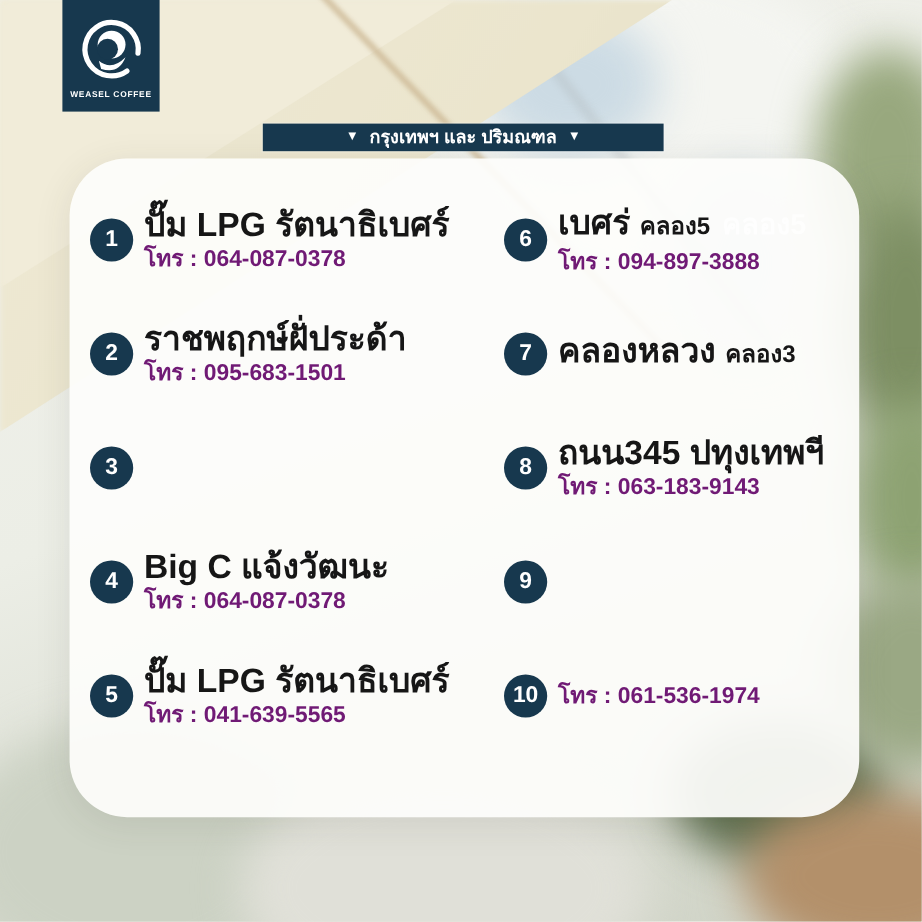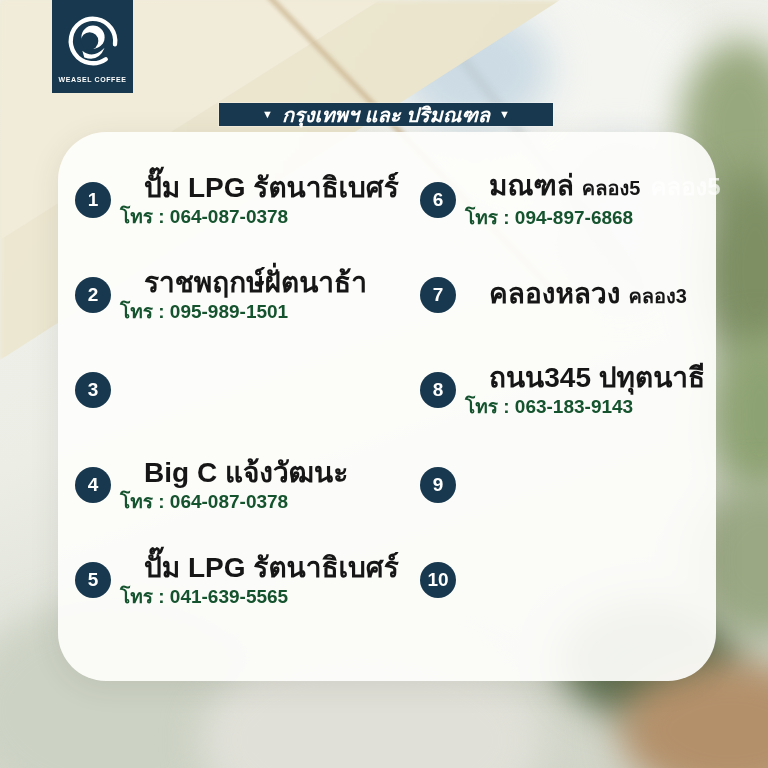--- a/index.html
+++ b/index.html
@@ -37,36 +37,36 @@
   .logo-box { position:absolute; left:52px; top:0; width:81px; height:93px;
     background:#17384e; display:flex; flex-direction:column; align-items:center;
     justify-content:flex-start; padding-top:12px; }
   .logo-name { color:#fff; font-size:7px; font-weight:bold; letter-spacing:.6px;
     margin-top:6px; white-space:nowrap; }
 
   
   .banner { position:absolute; left:219px; top:103px; width:334px; height:23px;
     background:#17384e; color:#fff; display:flex; align-items:center;
     justify-content:center; gap:9px; box-shadow:0 0 0 1px rgba(255,255,255,.25); }
-  .banner .txt { font-size:20px; font-weight:bold; line-height:1;font-style:italic; }
+  .banner .txt { font-size:15px; font-weight:bold; line-height:1; }
   .banner .arr { font-size:11px; line-height:1; }
 
   
   .col { position:absolute; top:39px; width:330px; }
   .col-left { left:17px; } .col-right { left:362px; }
   .item { display:flex; align-items:center; gap:9px; height:57px; margin-bottom:38px; }
   .badge { flex:0 0 36px; width:36px; height:36px; border-radius:50%;
     background:#17384e; color:#fff; display:flex; align-items:center;
     justify-content:center; font-size:19px; font-weight:bold; }
   .lines { display:flex; flex-direction:column; }
   .name { font-size:28px; line-height:31px; font-weight:bold; color:#161616;
-    white-space:nowrap;margin-left:24px; }
+    white-space:nowrap; }
   .sub { font-size:20px; font-weight:bold; margin-left:8px; }
   .ghost { font-size:24px; font-weight:bold; color:rgba(255,255,255,.7); margin-left:10px; }
-  .phone { font-size:19px; line-height:23px; font-weight:bold; color:#14532d;
+  .phone { font-size:19px; line-height:23px; font-weight:bold; color:#701a75;
     margin-top:2px; white-space:nowrap; }
 </style>
 </head>
 <body>
 
 <div class="bg">
   <div class="bg-base"></div>
   <div class="blob" style="left:390px;top:-30px;width:330px;height:260px;background:#f4f5f1;"></div>
   <div class="blob" style="left:400px;top:10px;width:150px;height:120px;background:#ccdbe4;"></div>
   <div class="blob" style="left:560px;top:140px;width:120px;height:160px;background:#d7e1e6;"></div>
@@ -90,22 +90,22 @@
     <div class="item">
       <div class="badge">1</div>
       <div class="lines">
         <div class="name"><span>ปั๊ม LPG รัตนาธิเบศร์</span></div>
         <div class="phone">โทร : 064-087-0378</div>
       </div>
     </div>
     <div class="item">
       <div class="badge">2</div>
       <div class="lines">
-        <div class="name"><span>ราชพฤกษ์ฝั่ตนาธ้า</span></div>
-        <div class="phone">โทร : 095-989-1501</div>
+        <div class="name"><span>ราชพฤกษ์ฝั่ประด้า</span></div>
+        <div class="phone">โทร : 095-683-1501</div>
       </div>
     </div>
     <div class="item">
       <div class="badge">3</div>
     </div>
     <div class="item">
       <div class="badge">4</div>
       <div class="lines">
         <div class="name"><span>Big C แจ้งวัฒนะ</span></div>
         <div class="phone">โทร : 064-087-0378</div>
@@ -117,43 +117,44 @@
         <div class="name"><span>ปั๊ม LPG รัตนาธิเบศร์</span></div>
         <div class="phone">โทร : 041-639-5565</div>
       </div>
     </div>
   </div>
 
   <div class="col col-right">
     <div class="item">
       <div class="badge">6</div>
       <div class="lines">
-        <div class="name"><span>มณฑล่</span><span class="sub">คลอง5</span><span class="ghost">คลอง5</span></div>
-        <div class="phone">โทร : 094-897-6868</div>
+        <div class="name"><span>เบศร่</span><span class="sub">คลอง5</span><span class="ghost">คลอง5</span></div>
+        <div class="phone">โทร : 094-897-3888</div>
       </div>
     </div>
     <div class="item">
       <div class="badge">7</div>
       <div class="lines">
         <div class="name"><span>คลองหลวง</span><span class="sub">คลอง3</span></div>
       </div>
     </div>
     <div class="item">
       <div class="badge">8</div>
       <div class="lines">
-        <div class="name"><span>ถนน345 ปทุตนาธี</span></div>
+        <div class="name"><span>ถนน345 ปทุงเทพฯี</span></div>
         <div class="phone">โทร : 063-183-9143</div>
       </div>
     </div>
     <div class="item">
       <div class="badge">9</div>
     </div>
     <div class="item">
       <div class="badge">10</div>
       <div class="lines">
+        <div class="phone">โทร : 061-536-1974</div>
       </div>
     </div>
   </div>
 </div>
 
 <div class="banner">
   <span class="arr">▼</span>
   <span class="txt">กรุงเทพฯ และ ปริมณฑล</span>
   <span class="arr">▼</span>
 </div>

